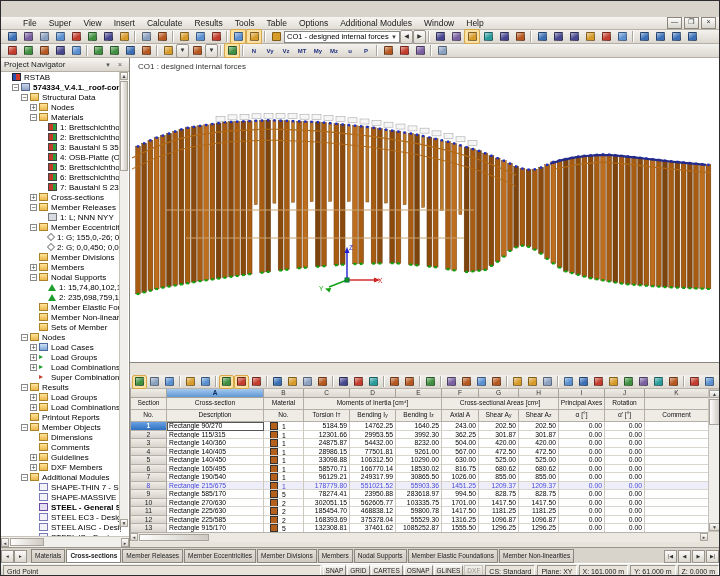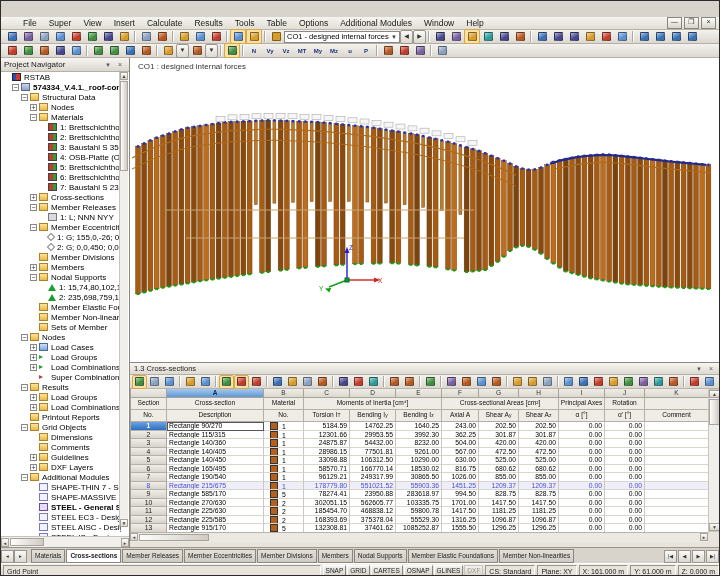--- a/index.html
+++ b/index.html
@@ -502,41 +502,41 @@
             <span>Load Combinations</span>
           </div>
           <div class="trow" style="padding-left: 20px;">
             <div class="spx"></div>
             <div class="ticon i-folder"></div>
             <span>Printout Reports</span>
           </div>
           <div class="trow" style="padding-left: 20px;">
             <div class="exp">−</div>
             <div class="ticon i-folder"></div>
-            <span>Grid Objects</span>
+            <span>Member Objects</span>
           </div>
           <div class="trow" style="padding-left: 29px;">
             <div class="spx"></div>
             <div class="ticon i-folder"></div>
             <span>Dimensions</span>
           </div>
           <div class="trow" style="padding-left: 29px;">
             <div class="spx"></div>
             <div class="ticon i-folder"></div>
             <span>Comments</span>
           </div>
           <div class="trow" style="padding-left: 29px;">
             <div class="exp">+</div>
             <div class="ticon i-folder"></div>
             <span>Guidelines</span>
           </div>
           <div class="trow" style="padding-left: 29px;">
             <div class="exp">+</div>
             <div class="ticon i-folder"></div>
-            <span>DXF Layers</span>
+            <span>DXF Members</span>
           </div>
           <div class="trow" style="padding-left: 20px;">
             <div class="exp">−</div>
             <div class="ticon i-folder"></div>
             <span>Additional Modules</span>
           </div>
           <div class="trow" style="padding-left: 29px;">
             <div class="spx"></div>
             <div class="ticon i-mod"></div>
             <span>SHAPE-THIN 7 - Section</span>
@@ -885,25 +885,20 @@
           <path d="M195,230.5 l6.2,-0.6 l-1.8,4.6 z" fill="#10a010"></path>
           <rect x="215" y="220" width="4" height="4" fill="#10a010" stroke="#064"></rect>
           <text x="219" y="192" fill="#2020d0" font-size="6.5" font-family="Liberation Sans, sans-serif">Z</text>
           <text x="248" y="225" fill="#d02020" font-size="6.5" font-family="Liberation Sans, sans-serif">X</text>
           <text x="189" y="233" fill="#10a010" font-size="6.5" font-family="Liberation Sans, sans-serif">Y</text>
         </svg>
       <div id="vplabel" class="abs">CO1 : designed internal forces</div>
     </div>
 
     <div id="tpanel" class="abs">
-      <div id="ttitle" class="abs">
-        <span>1.3 Cross-sections</span>
-        <div class="phbtn">▾</div>
-        <div class="phbtn">×</div>
-      </div>
       <div id="ttb" class="abs">
           <div class="tbi act">
             <div class="g" style="background: linear-gradient(145deg, rgb(255, 255, 255) -40%, rgb(63, 143, 63) 60%);"></div>
           </div>
           <div class="tbi">
             <div class="g" style="background: linear-gradient(145deg, rgb(255, 255, 255) -40%, rgb(138, 160, 192) 60%);"></div>
           </div>
           <div class="tbi">
             <div class="g" style="background: linear-gradient(145deg, rgb(255, 255, 255) -40%, rgb(90, 143, 208) 60%);"></div>
           </div>

